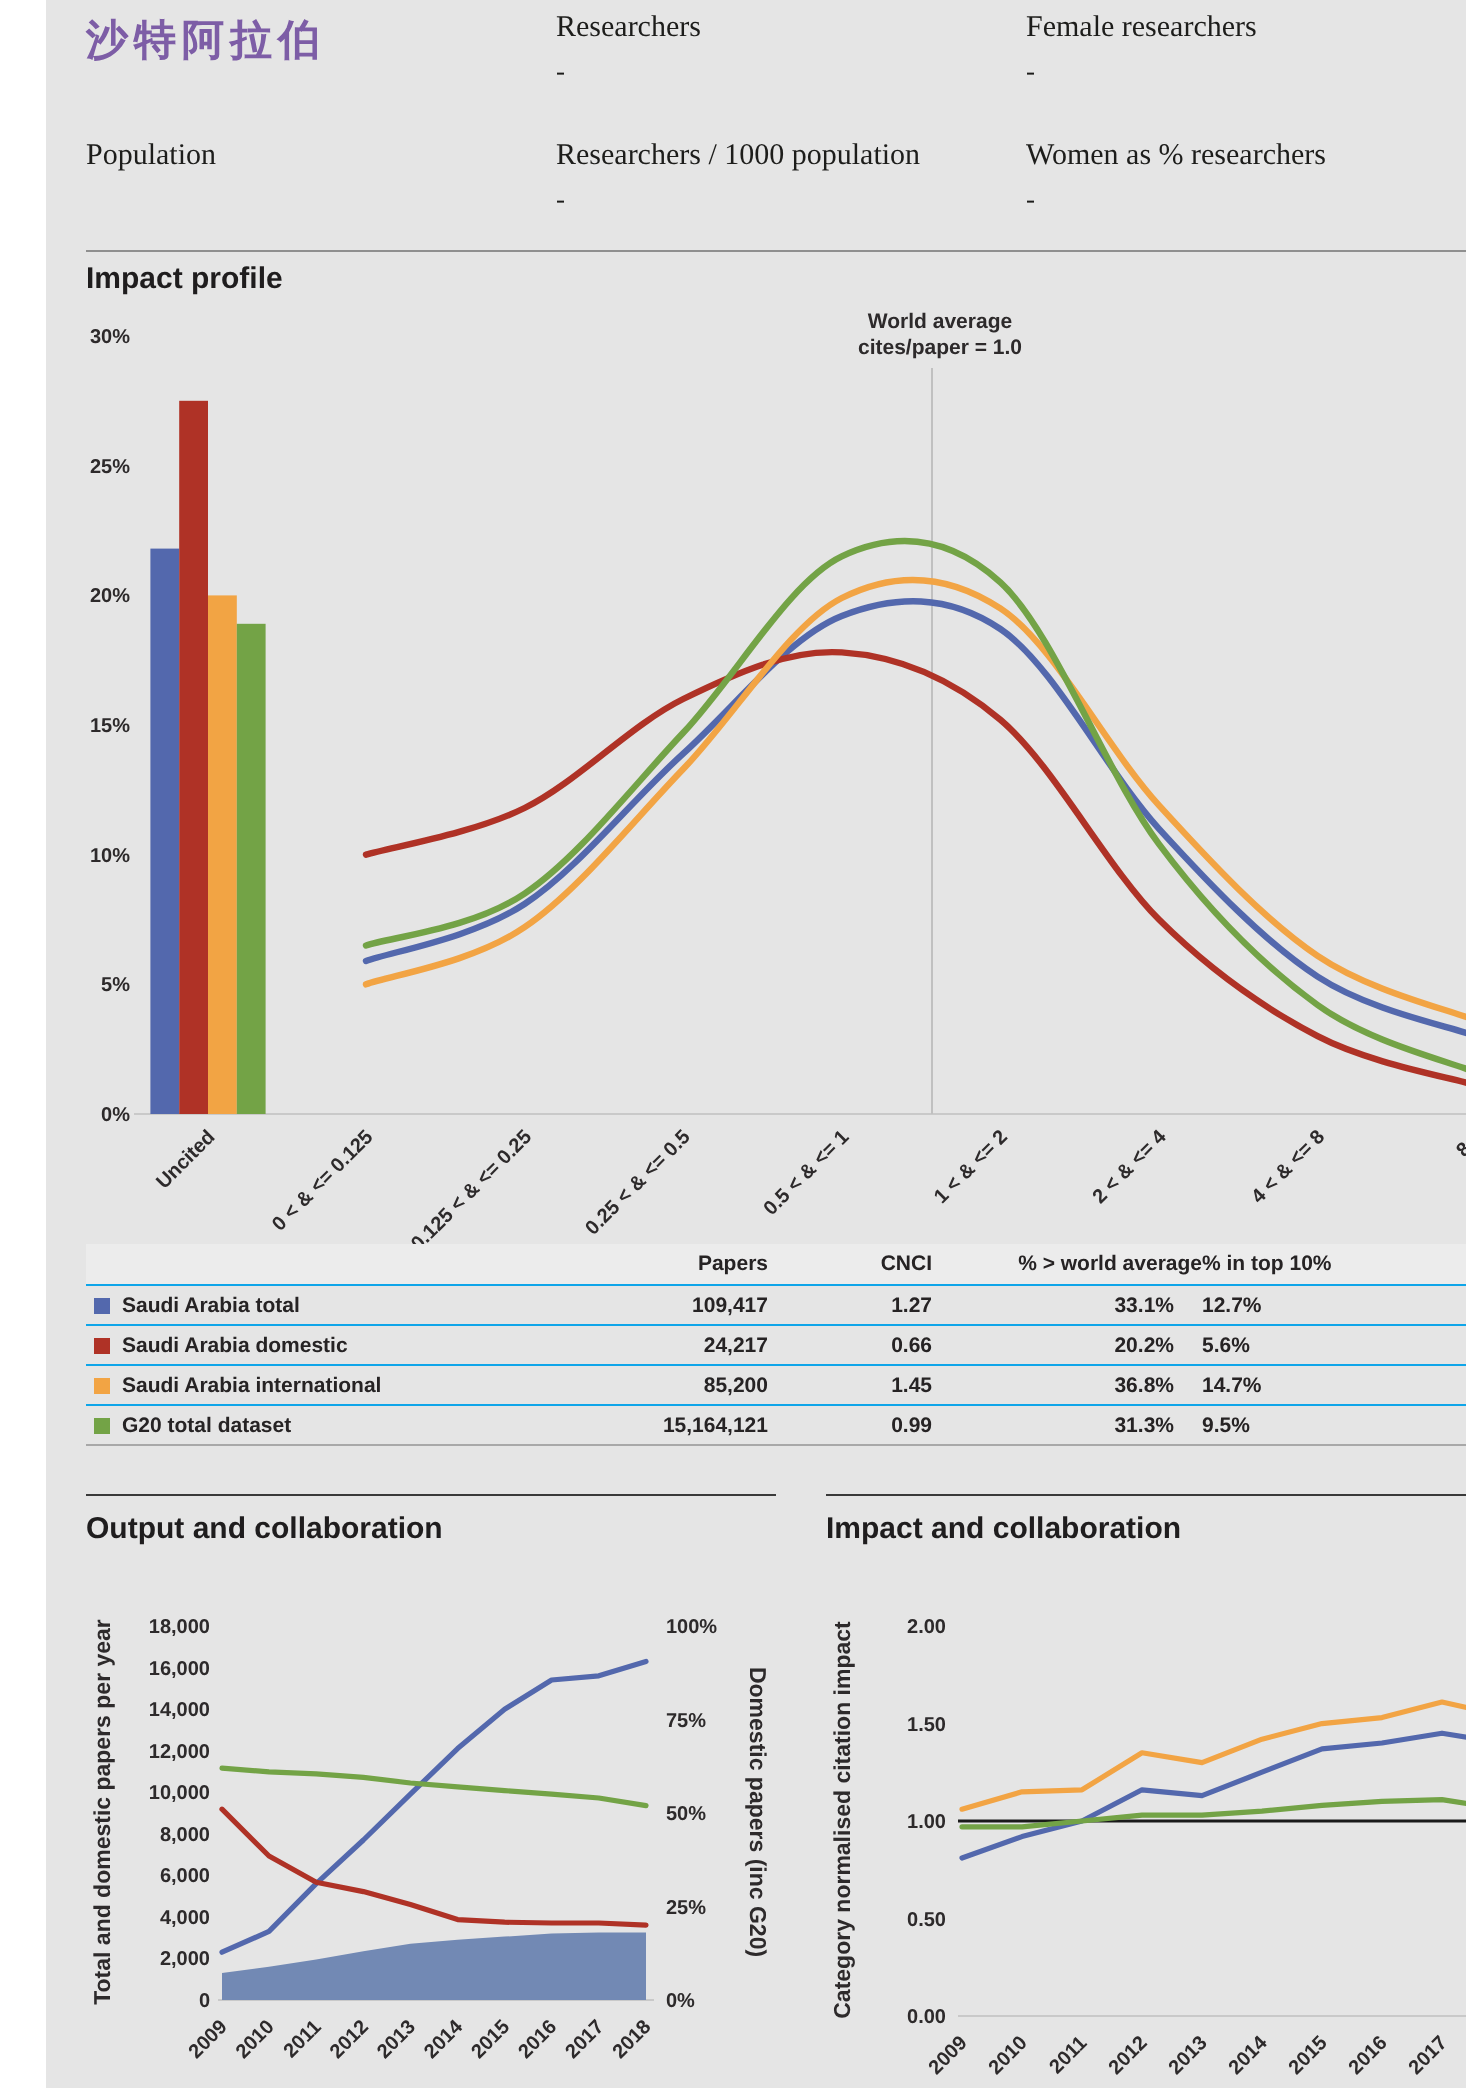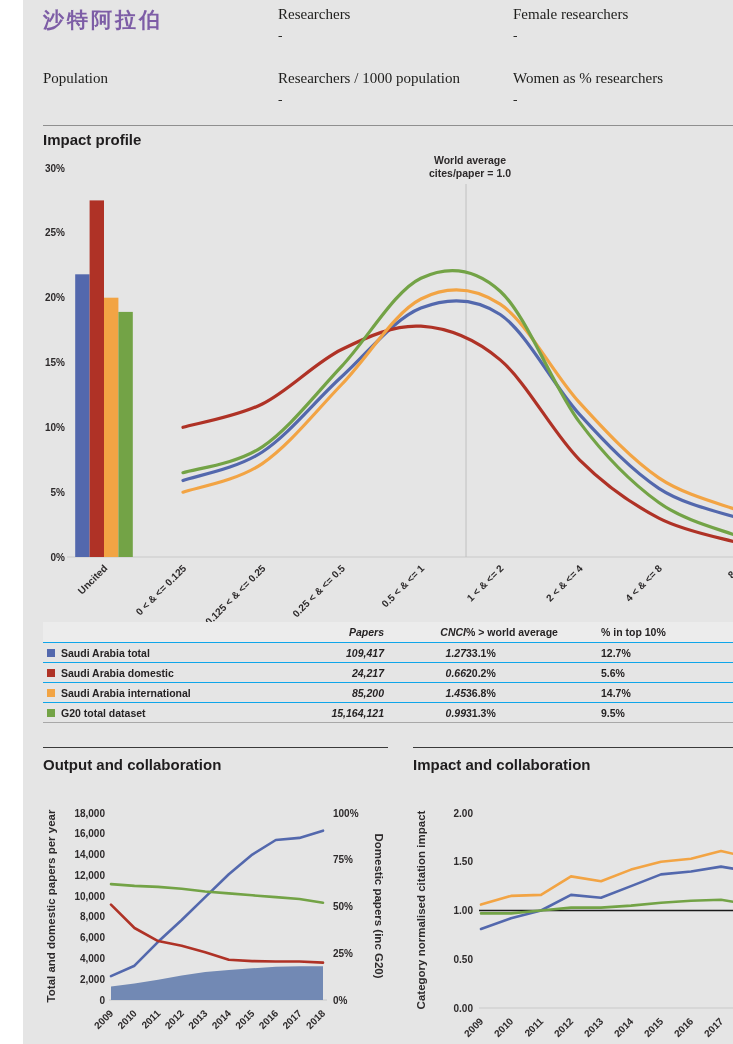--- a/index.html
+++ b/index.html
@@ -27,22 +27,22 @@
   #impact-chart{position:absolute;left:0;top:150px;}
   
   .impact-table{position:absolute;left:20px;top:622px;width:693px;
                 font-size:10.5px;font-weight:700;color:#262324;}
   .t-row{display:grid;grid-template-columns:221px 120px 82px 135px 135px;align-items:center;height:19px;}
   .t-head{background:#ececec;height:20px;}
   .t-body{border-top:1px solid #0ea5e9;}
   .impact-table{border-bottom:1px solid #a8a8a8;}
   .c-label{display:flex;align-items:center;gap:6px;padding-left:4px;}
   .swatch{width:8px;height:8px;flex:0 0 8px;}
-  .c-num{text-align:right;font-style:italic;}
-  .c-ctr{padding-right:14px;}
+  .c-num{text-align:right;}
+  .c-ctr{text-align:right;padding-right:14px;}
   .c-ctr2{text-align:left;padding-right:12px;}
   .t-head .c-ctr{padding-right:0;}
   .t-head .c-ctr2{padding-right:8px;}
   
   .col-section{position:absolute;top:747px;}
   .col-section .rule{height:1px;background:#3a3a3a;}
   .col-section h2{margin-top:8px;}
   .col-section svg{position:absolute;left:0;top:43px;}
   #left-section{left:20px;width:345px;height:243px;}
   #right-section{left:390px;width:343px;height:297px;}

